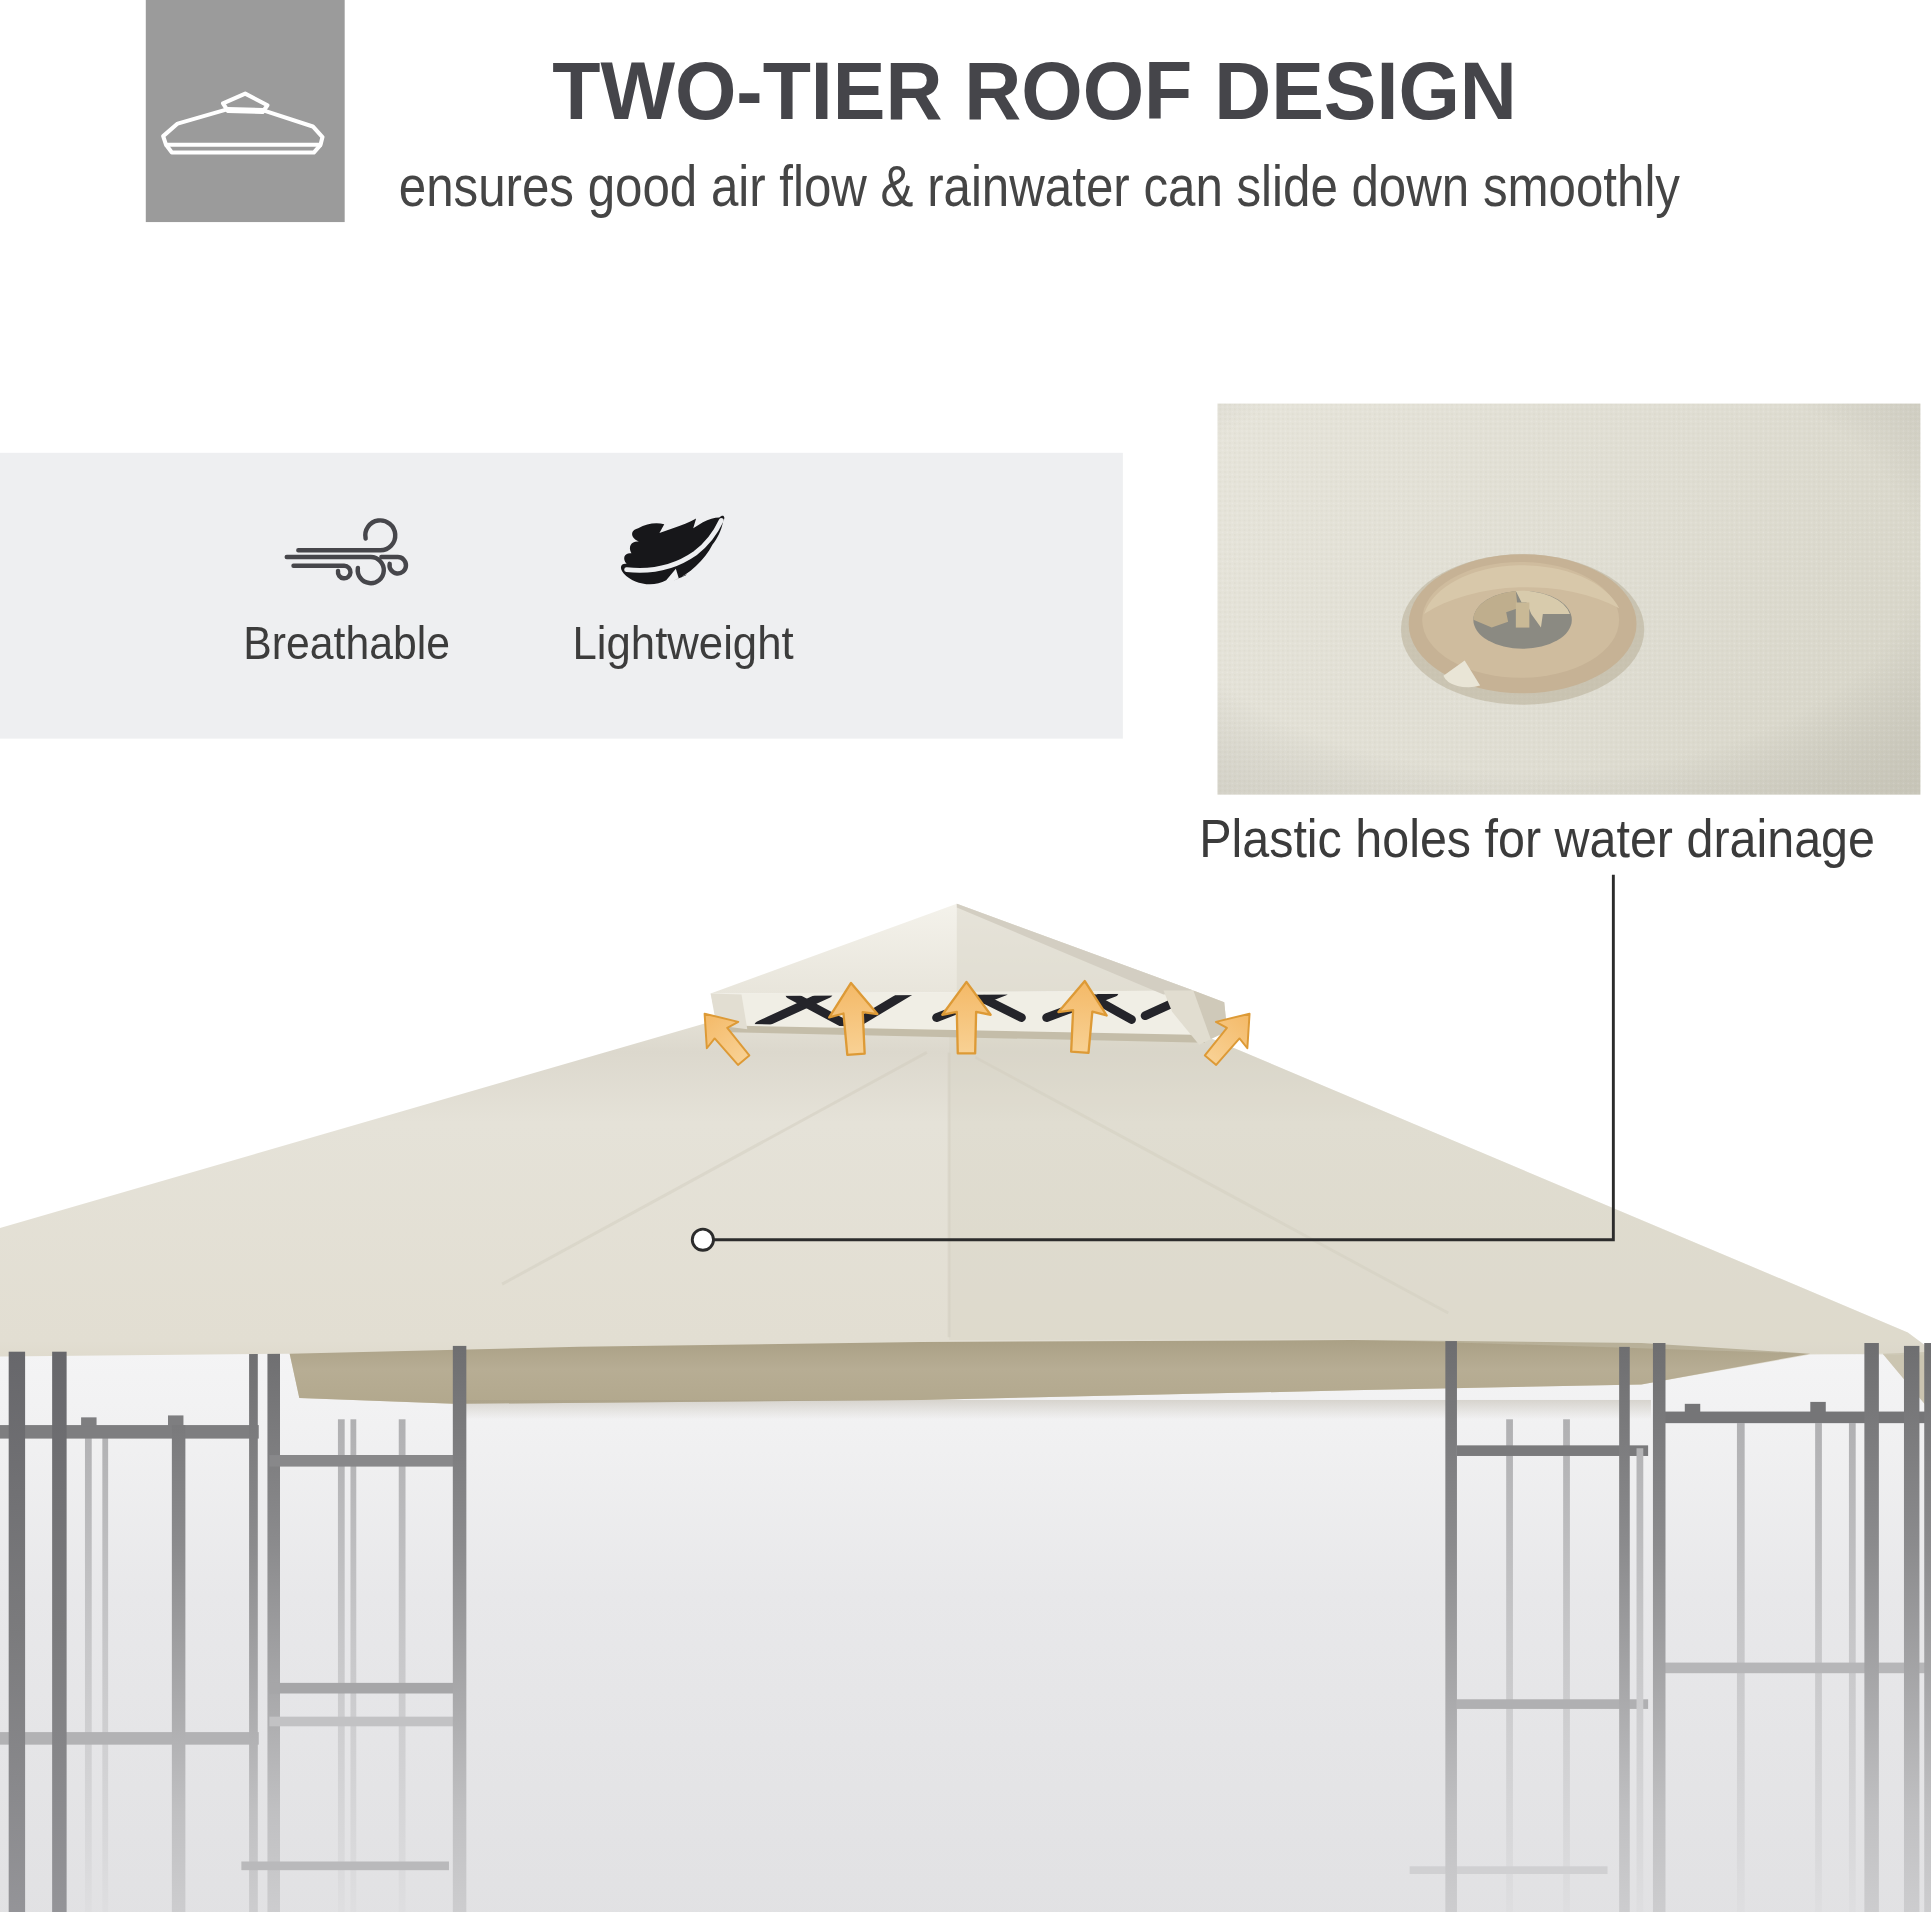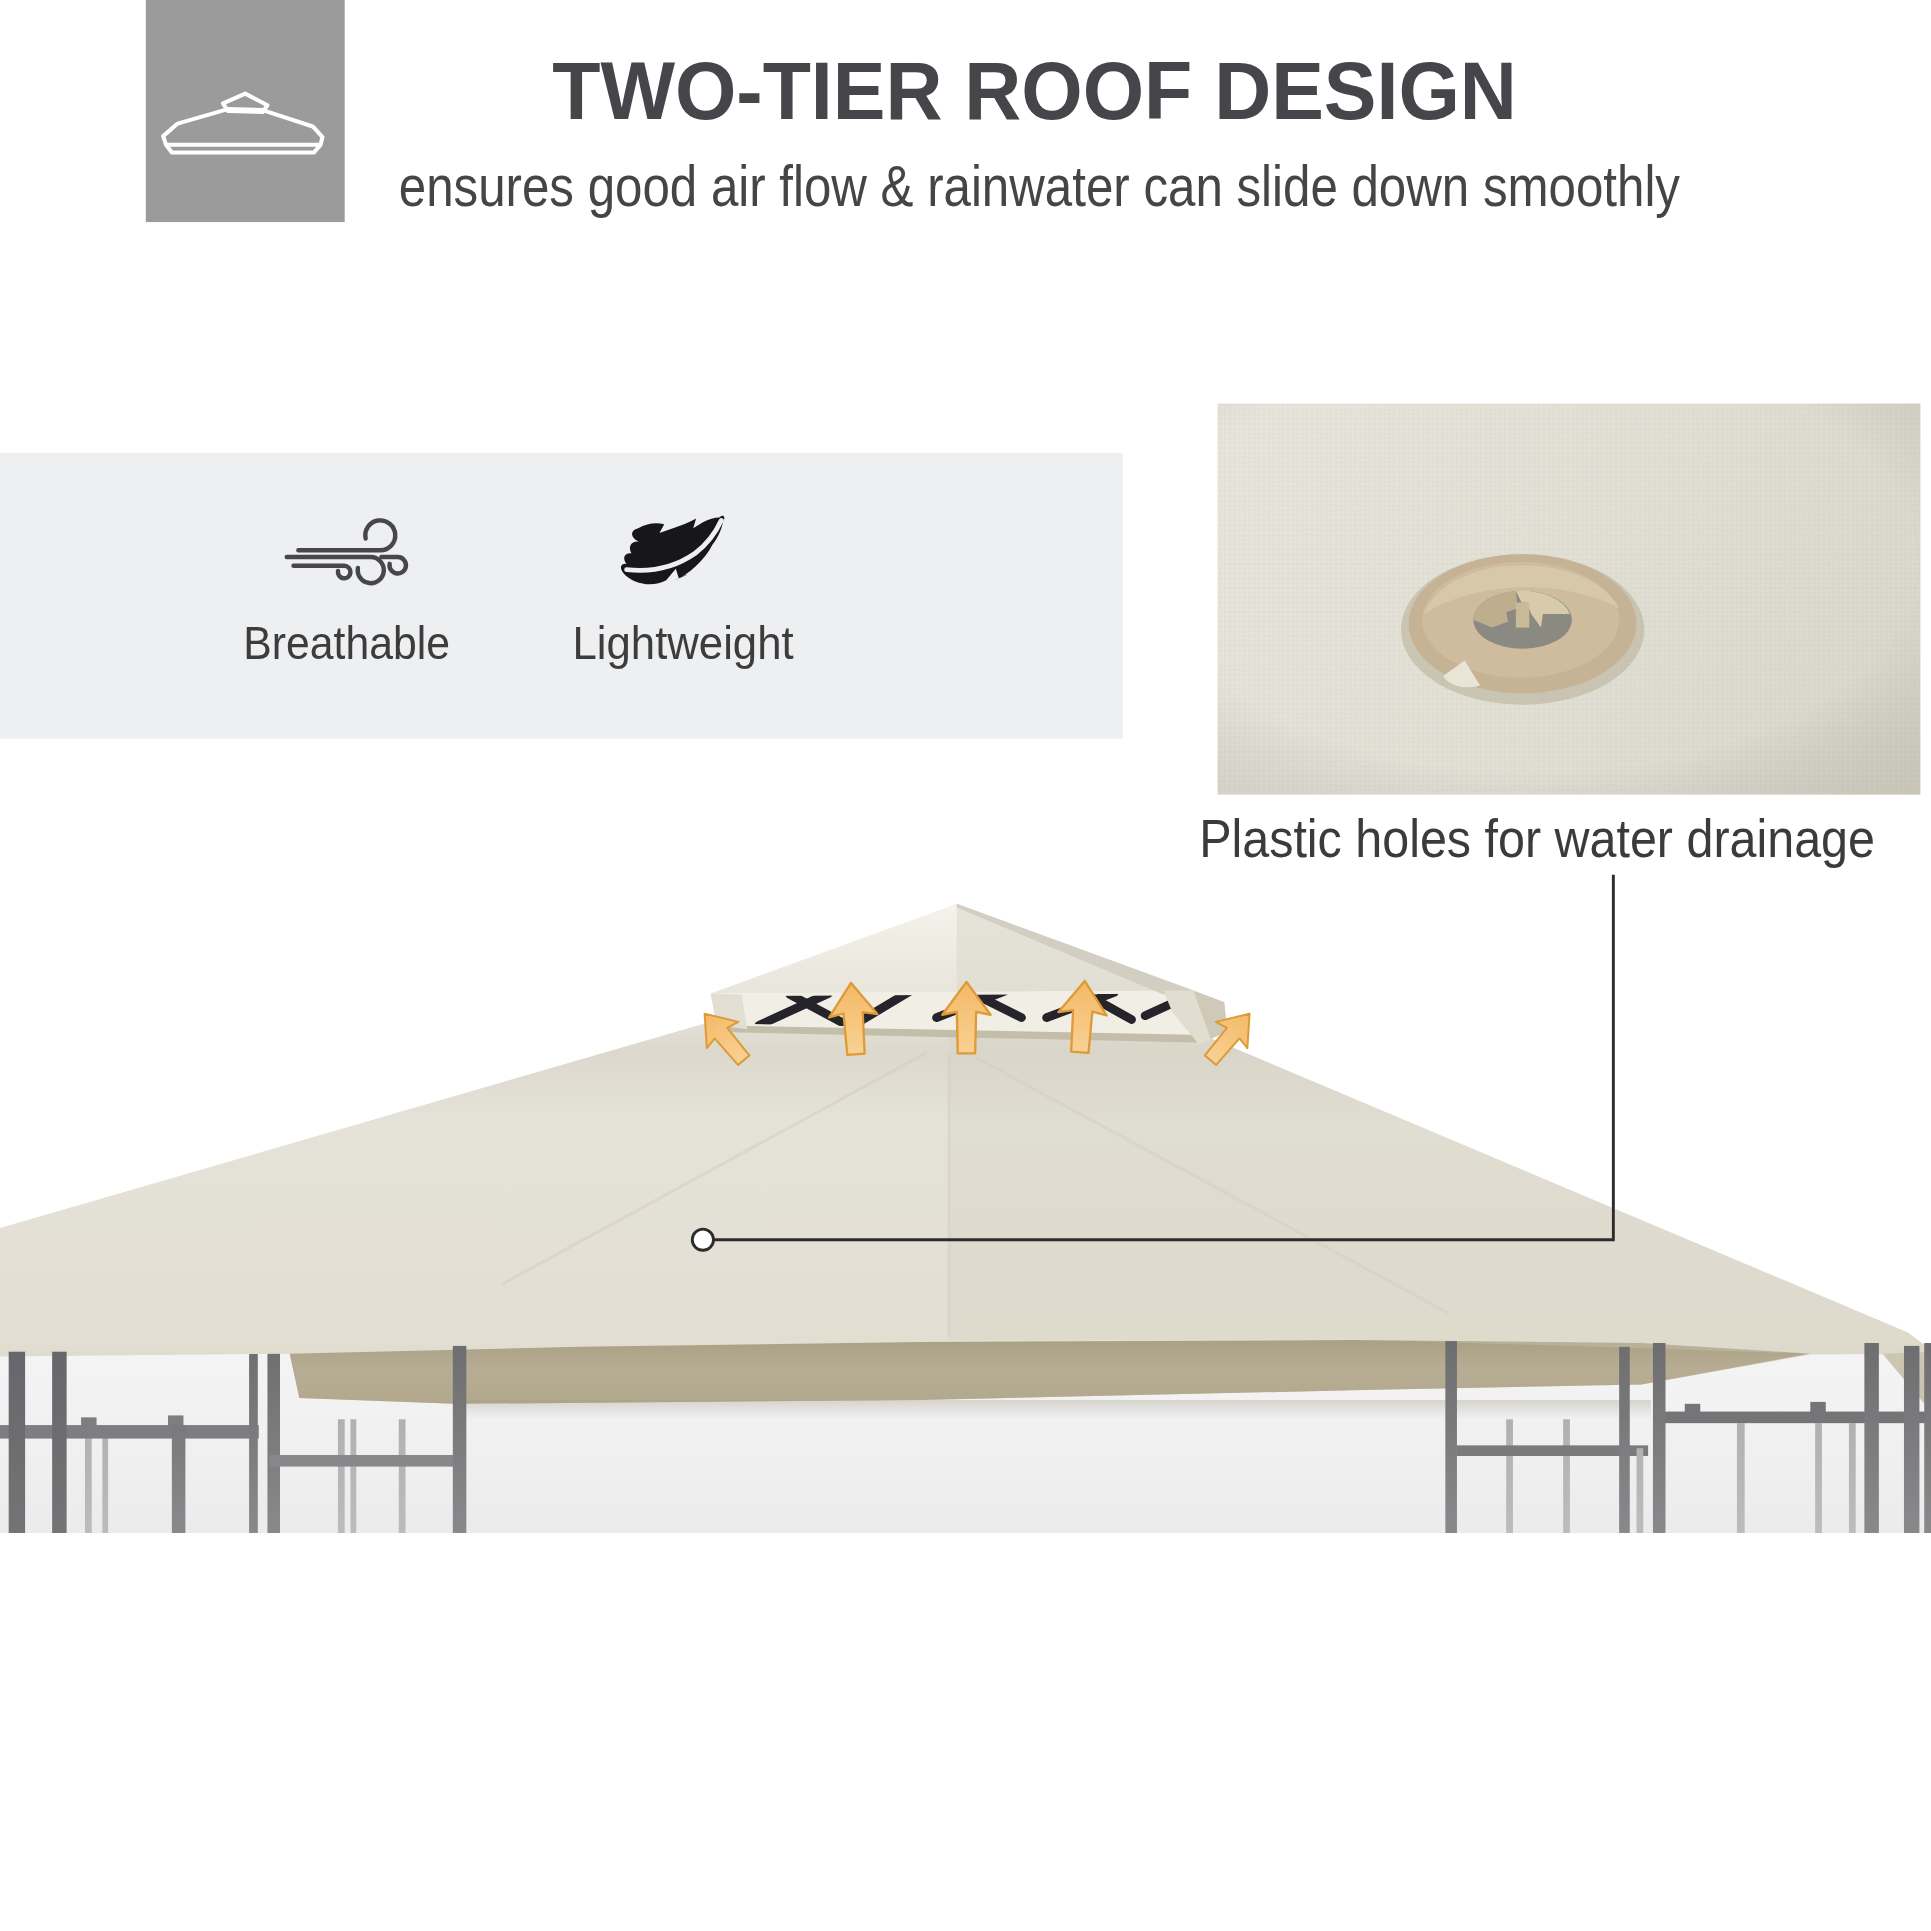--- a/index.html
+++ b/index.html
@@ -1,16 +1,16 @@
 <!DOCTYPE html>
 <html><head>
 <meta charset="utf-8">
 <style>
   html,body{margin:0;padding:0;background:#ffffff;}
-  #page{position:relative;width:1931px;height:1533px;overflow:hidden;background:#f9a8d4;
+  #page{position:relative;width:1931px;height:1912px;overflow:hidden;background:#f9a8d4;
         font-family:"Liberation Sans", sans-serif;}
   svg{display:block}
 </style>
 </head>
 <body>
 <div id="page">
 <svg width="1931" height="1931" viewBox="0 0 2000 2000">
 <defs>
   <linearGradient id="gSky" x1="0" y1="1400" x2="0" y2="2000" gradientUnits="userSpaceOnUse">
     <stop offset="0" stop-color="#f4f4f5"></stop>

